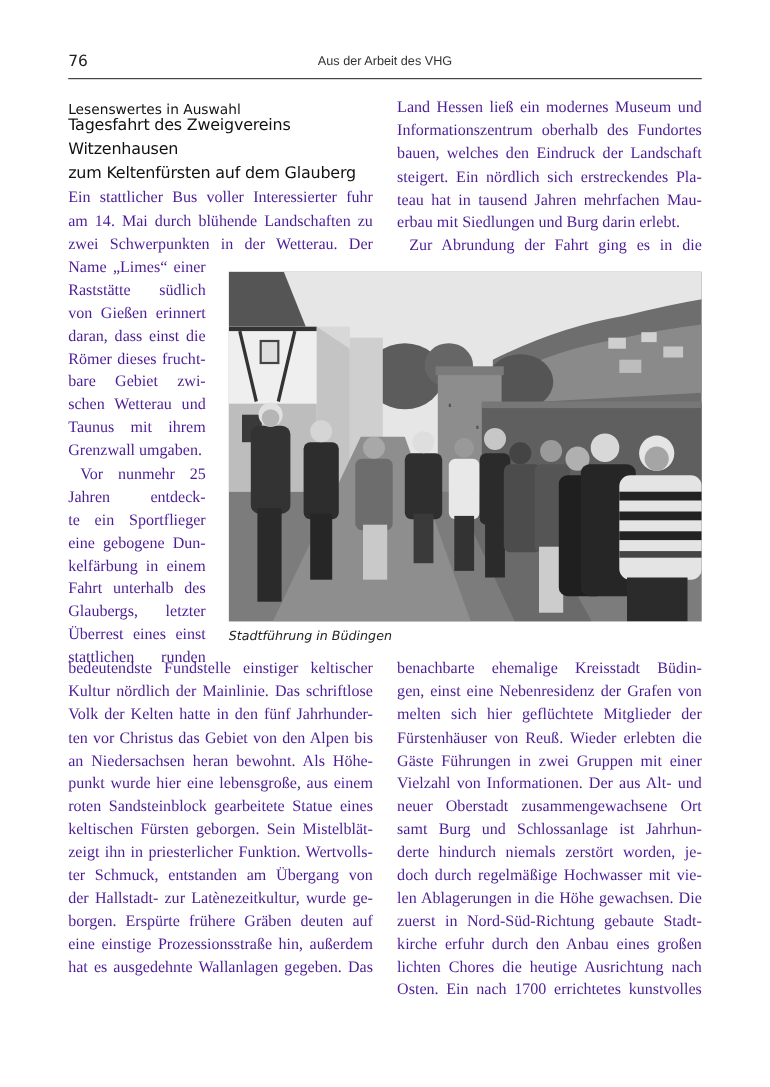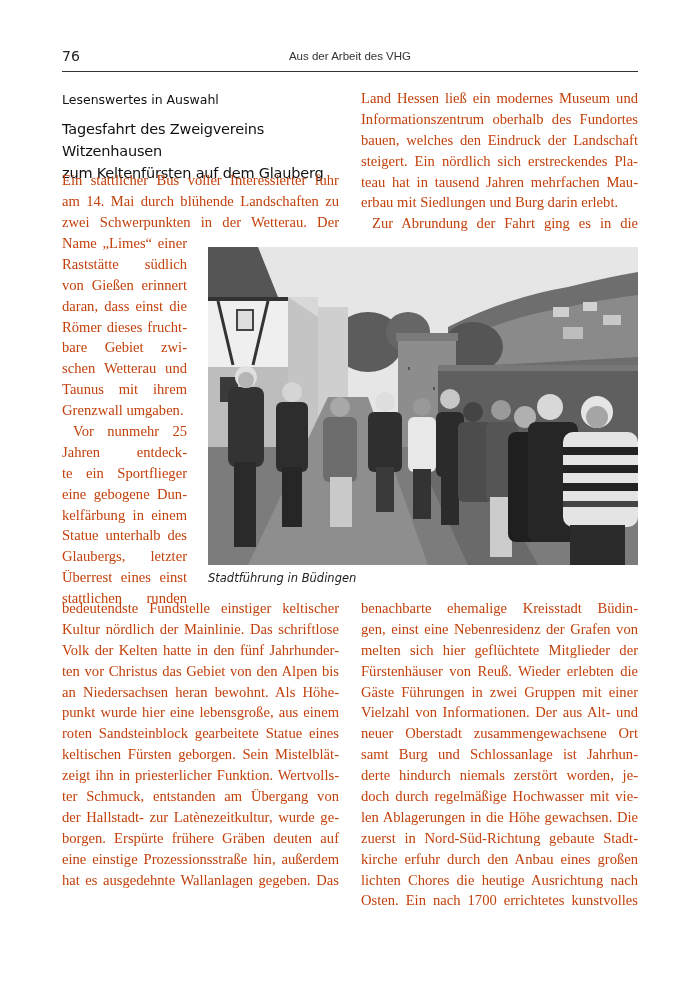--- a/index.html
+++ b/index.html
@@ -6,24 +6,24 @@
   body { width: 700px; height: 988px; position: relative; overflow: hidden; color: #1e1e1e; }
   .abs { position: absolute; }
 
   
   #page-number { left: 62px; top: 48px; font: 14px "DejaVu Sans", sans-serif; color: #222; }
   #running-title { left: 0; width: 700px; top: 50px; text-align: center; font: 11.5px "Liberation Sans", sans-serif; color: #333; }
   #header-rule { left: 62px; top: 71px; width: 576px; height: 1px; background: #333; }
 
   
   #section-label { left: 62px; top: 92px; font: 12.5px "DejaVu Sans", sans-serif; color: #111; }
-  #headline { left: 62px; top: 118px; width: 290px; font: 500 14.5px/22px "DejaVu Sans", sans-serif; color: #111; letter-spacing: -0.2px; }
-
-  
-  .body-text { font-family: "Liberation Serif", "DejaVu Serif", serif; font-size: 14.6px; line-height: 20.9px; color: #c2410c; }
+  #headline { left: 62px; top: 103px; width: 290px; font: 500 14.5px/22px "DejaVu Sans", sans-serif; color: #111; letter-spacing: -0.2px; }
+
+  
+  .body-text { font-family: "Liberation Serif", "DejaVu Serif", serif; font-size: 14.6px; line-height: 20.9px; color: #4c1d95; }
   .line { display: block; white-space: nowrap; text-align: justify; text-align-last: justify; height: 20.9px; overflow: visible; }
   .line.last { text-align-last: left; }
   .line.indent { padding-left: 11px; }
 
   #col-left-top { left: 62px; top: 170px; width: 277px; }
   #col-left-narrow { left: 62px; top: 233px; width: 125px; }
   #col-left-bottom { left: 62px; top: 598px; width: 277px; }
   #col-right-top { left: 361px; top: 88px; width: 277px; }
   #col-right-bottom { left: 361px; top: 598px; width: 277px; }
 
@@ -59,21 +59,21 @@
   <span class="line">Römer dieses frucht-</span>
   <span class="line">bare Gebiet zwi-</span>
   <span class="line">schen Wetterau und</span>
   <span class="line">Taunus mit ihrem</span>
   <span class="line last">Grenzwall umgaben.</span>
   <span class="line indent">Vor nunmehr 25</span>
   <span class="line">Jahren entdeck-</span>
   <span class="line">te ein Sportflieger</span>
   <span class="line">eine gebogene Dun-</span>
   <span class="line">kelfärbung in einem</span>
-  <span class="line">Statue unterhalb des</span>
+  <span class="line">Fahrt unterhalb des</span>
   <span class="line">Glaubergs, letzter</span>
   <span class="line">Überrest eines einst</span>
   <span class="line">stattlichen runden</span>
 </div>
 
 <div class="abs body-text" id="col-left-bottom">
   <span class="line">bedeutendste Fundstelle einstiger keltischer</span>
   <span class="line">Kultur nördlich der Mainlinie. Das schriftlose</span>
   <span class="line">Volk der Kelten hatte in den fünf Jahrhunder-</span>
   <span class="line">ten vor Christus das Gebiet von den Alpen bis</span>

